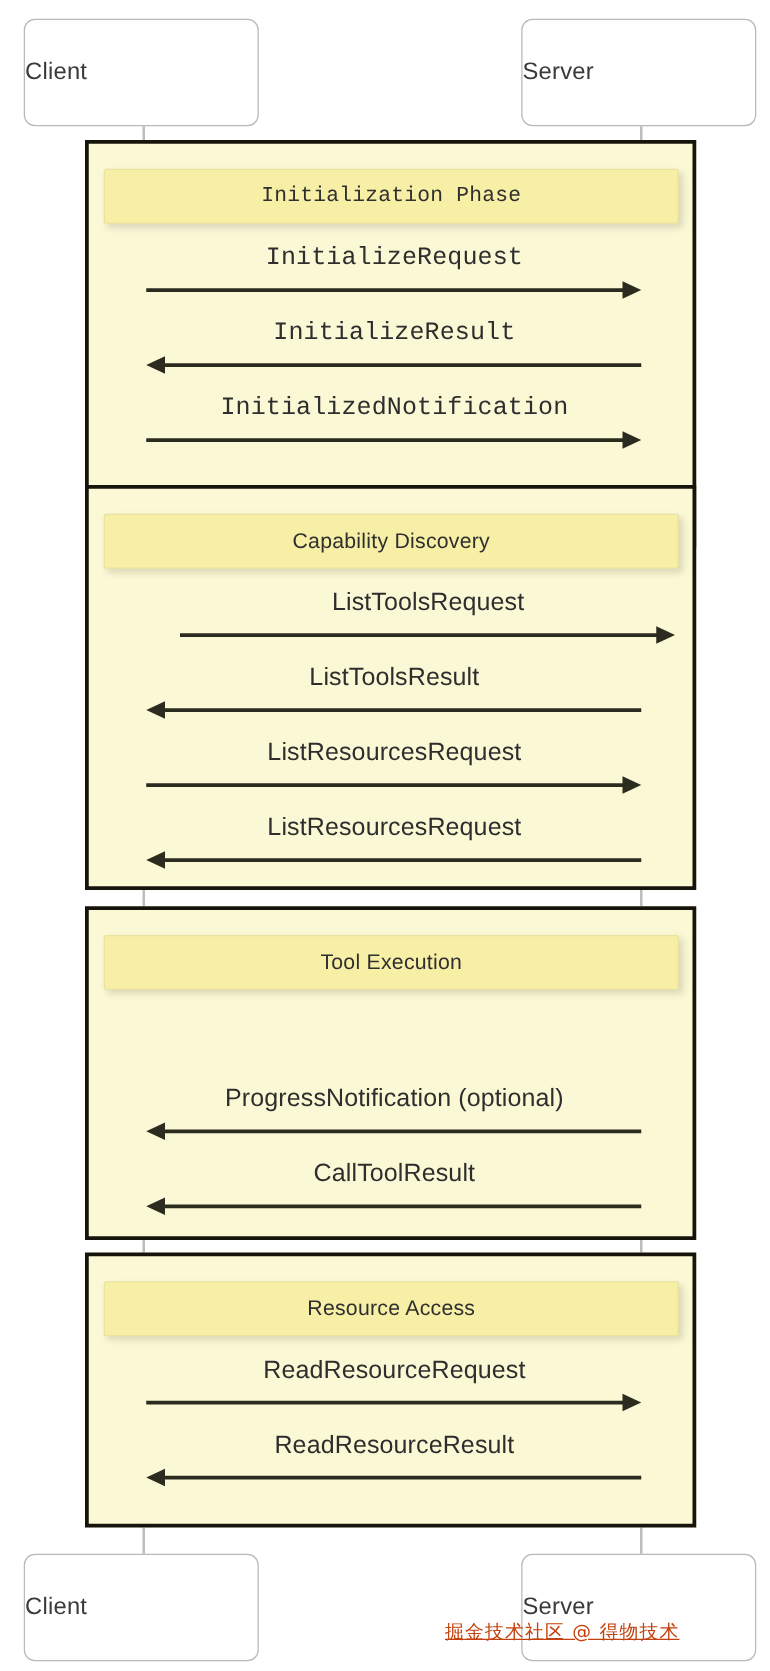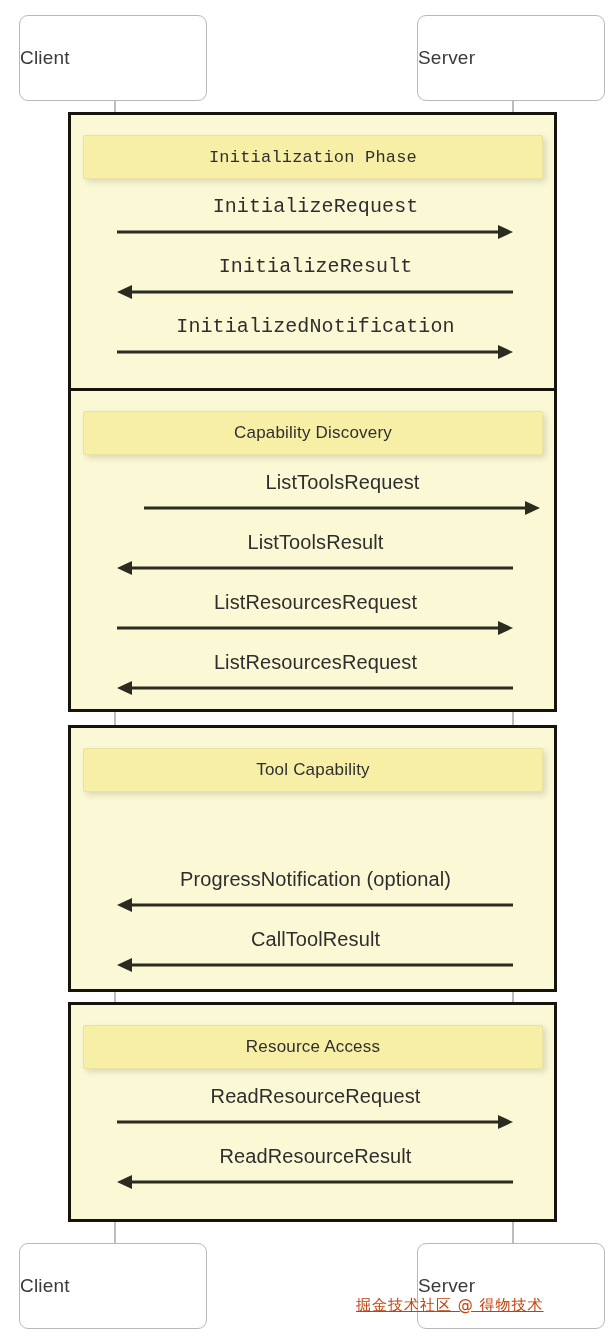--- a/index.html
+++ b/index.html
@@ -189,21 +189,21 @@
         <div class="message" style="top: 258px;">
           <div class="message-label">ListResourcesRequest</div>
           <svg class="message-arrow" width="489" height="26" viewBox="0 0 489 26">
             <line x1="60" x2="442" y1="9" y2="9" stroke="#2B2B20" stroke-width="3"></line>
             <polygon points="46,9 61,2 61,16" fill="#2B2B20"></polygon>
           </svg>
         </div>
       </div>
       <div class="phase-frame" style="top: 725px; height: 267px;">
         <div class="phase-banner">
-          <span class="phase-banner-label">Tool Capability</span>
+          <span class="phase-banner-label">Tool Execution</span>
         </div>
         <div class="message" style="top: 138px;">
           <div class="message-label">ProgressNotification (optional)</div>
           <svg class="message-arrow" width="489" height="26" viewBox="0 0 489 26">
             <line x1="60" x2="442" y1="9" y2="9" stroke="#2B2B20" stroke-width="3"></line>
             <polygon points="46,9 61,2 61,16" fill="#2B2B20"></polygon>
           </svg>
         </div>
         <div class="message" style="top: 198px;">
           <div class="message-label">CallToolResult</div>

